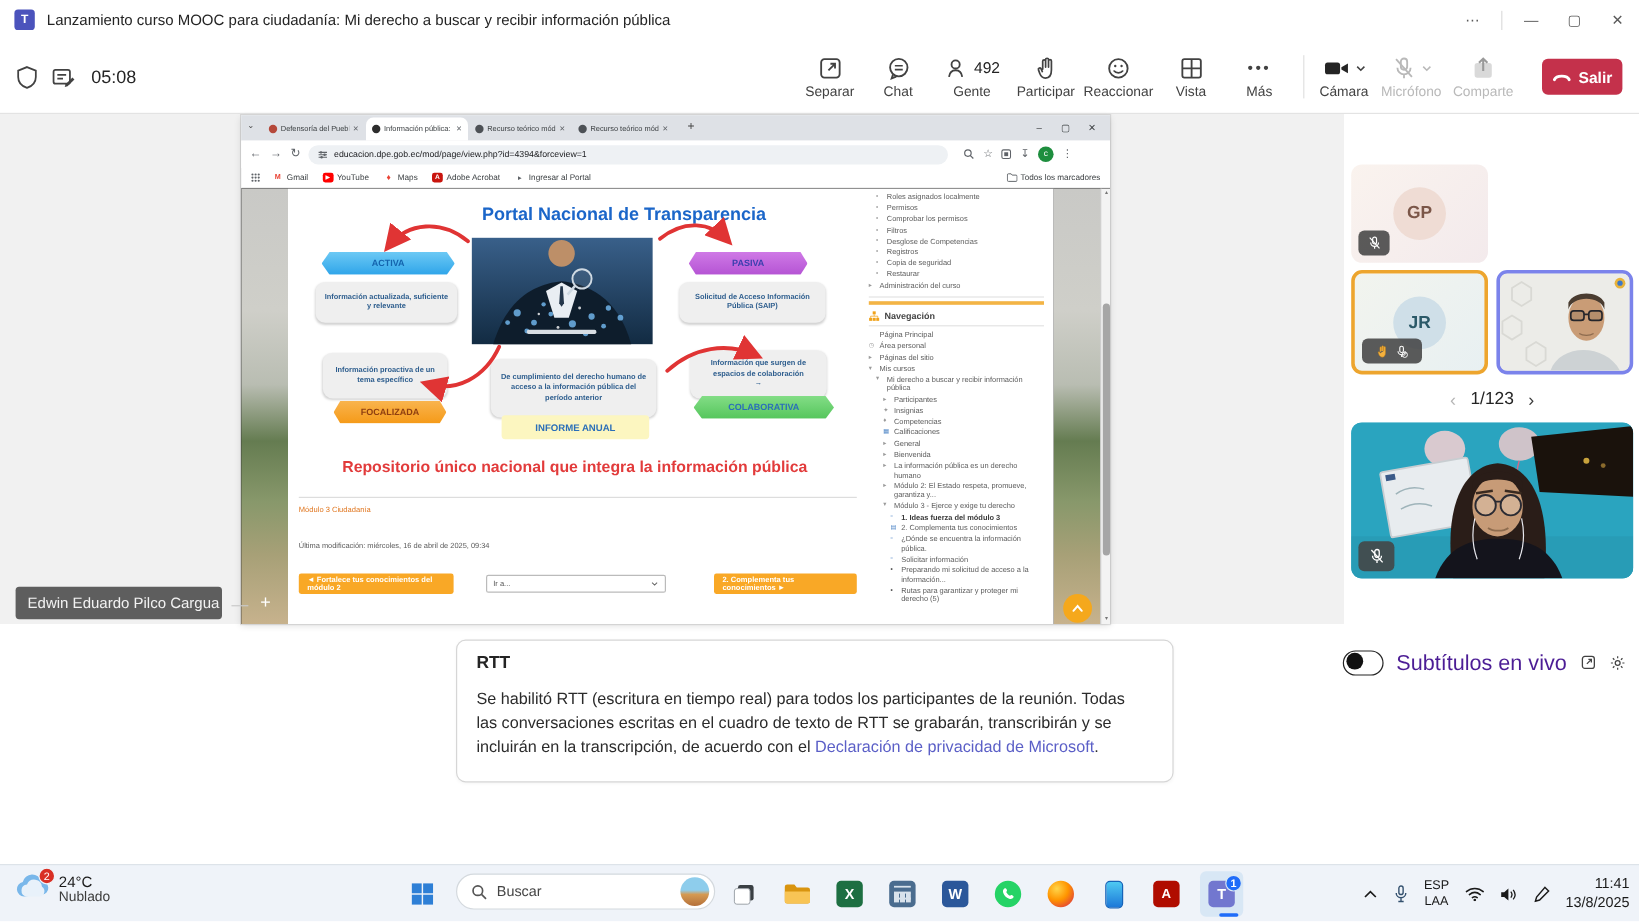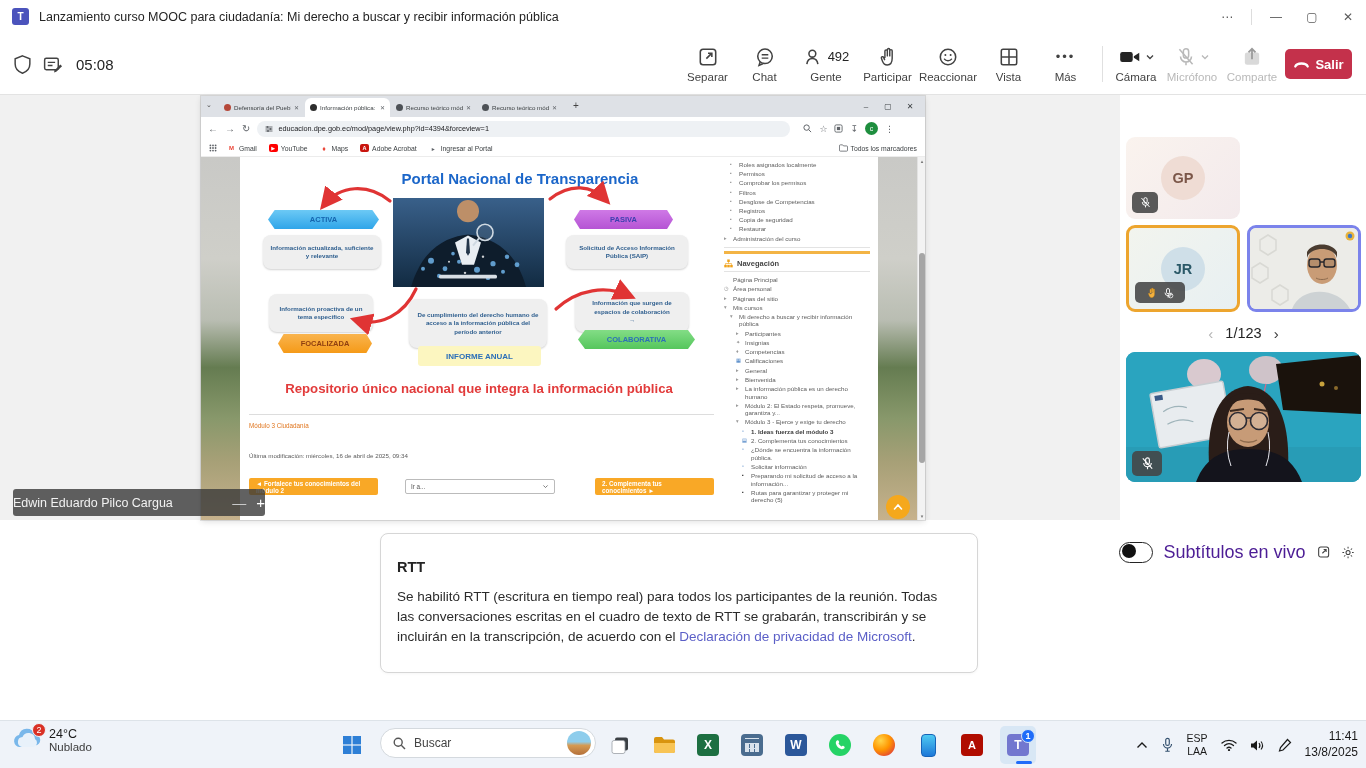--- a/index.html
+++ b/index.html
@@ -21,21 +21,21 @@
   .timer{font-size:15px;color:#242424;margin-left:4px}
   .tb-right{position:absolute;right:0;top:0;height:62px;display:flex;align-items:center}
   .tbtn{width:57px;height:62px;display:flex;flex-direction:column;align-items:center;justify-content:center;gap:3px}
   .tbtn .lbl{font-size:11.5px;color:#424242;white-space:nowrap}
   .tbtn .ic-row{display:flex;align-items:center;gap:3px}
   .tcount{font-size:13px;font-weight:normal;color:#242424}
   .tb-div{width:1px;height:36px;background:#e0e0e0;margin:0 8px}
   .gray-lbl{color:#b9b9b9 !important}
   .chev{stroke:#424242}
   .chev-gray{stroke:#b9b9b9}
-  .salir-btn{width:67px;height:30px;background:#c4314b;border-radius:5px;color:#fff;display:flex;align-items:center;justify-content:center;gap:5px;font-size:13px;font-weight:bold;margin:0 14px 0 4px}
+  .salir-btn{width:67px;height:30px;background:#c4314b;border-radius:5px;color:#fff;display:flex;align-items:center;justify-content:center;gap:5px;font-size:13px;font-weight:bold;margin:0 14px 0 20px}
 
   
   .stage{position:absolute;left:0;top:95px;width:1120px;height:425px;background:#f1f1f1}
   .browser{position:absolute;left:201px;top:1px;width:724px;height:424px;background:#fff;box-shadow:0 0 0 1px rgba(0,0,0,.10),0 2px 6px rgba(0,0,0,.12)}
   .tabstrip{position:relative;height:21px;background:#dee1e6}
   .tabsearch{position:absolute;left:5px;top:5px;font-size:7px;color:#4a4a4a}
   .tabs{position:absolute;left:18px;top:2px;display:flex;gap:1px}
   .tab{width:85px;height:19px;border-radius:6px 6px 0 0;display:flex;align-items:center;gap:3px;padding:0 5px;font-size:6.2px;color:#3c4043}
   .tab.active{background:#fff}
   .tfav{flex:0 0 7px;width:7px;height:7px;border-radius:50%;background:#999}
@@ -104,21 +104,21 @@
   .arow,.trow{display:flex;gap:3px;font-size:6.2px;color:#5c5c5c;margin:1.8px 0;line-height:1.2;align-items:flex-start}
   .aico,.tico{flex:0 0 6px;width:6px;font-size:5.2px;color:#9a9a9a;line-height:1.4}
   .bold{font-weight:bold;color:#3a3a3a}
   .ico-blue .tico{color:#4f86c6}
   .ico-dark .tico{color:#3a3a3a}
   .nav-hr{border-top:1px solid #e3e3e3;margin:5px 0 0}
   .nav-accent{height:3px;background:#f3b445;margin:3px 0 5px}
   .nav-head{display:flex;align-items:center;gap:4px;font-size:7.5px;font-weight:bold;color:#454545;margin:2px 0 3px}
 
   
-  .presenter{position:absolute;left:13px;top:394px;width:252px;height:27px;background:rgba(58,58,58,.80);border-radius:3px;display:flex;align-items:center;padding:0 0;gap:10px}
+  .presenter{position:absolute;left:13px;top:394px;width:172px;height:27px;background:rgba(58,58,58,.80);border-radius:3px;display:flex;align-items:center;padding:0 10px;gap:10px}
   .presenter .nm{flex:1;color:#f2f2f2;font-size:12.5px;white-space:nowrap}
   .presenter .mz{color:#c9c9c9;font-size:14px}
   .presenter .pz{color:#fff;font-size:15px}
 
   
   .tile{position:absolute;border-radius:9px;overflow:hidden}
   .tile-av{display:flex;align-items:center;justify-content:center;width:100%;height:100%}
   .av-circle{width:44px;height:44px;border-radius:50%;display:flex;align-items:center;justify-content:center;font-size:14.5px;font-weight:bold}
   .t-gp{left:1126px;top:137px;width:114px;height:82px;background:linear-gradient(135deg,#faf3ee,#f3eaec)}
   .t-gp .av-circle{background:#efdcd4;color:#7b5648}
@@ -133,21 +133,21 @@
   .pag .pv{font-size:15px;color:#b5b5b5}
   .pag .nx{font-size:15px;color:#3a3a3a}
   .pag .pt{font-size:14.5px;color:#242424}
   .bigvid{position:absolute;left:1126px;top:352px;width:235px;height:130px;border-radius:9px;overflow:hidden;background:#2aa4bf}
 
   
   .cap-row{position:absolute;left:1119px;top:540px;width:236px;height:24px;display:flex;align-items:center;gap:11px}
   .toggle{width:40px;height:21px;border:1.6px solid #242424;border-radius:12px;background:#fff;position:relative}
   .knob{position:absolute;left:2px;top:1.6px;width:14px;height:14px;border-radius:50%;background:#111}
   .cap-lbl{font-size:18px;color:#4c1d95;white-space:nowrap}
-  .rtt-card{position:absolute;left:380px;top:533px;width:598px;min-height:119px;background:#fff;border:1px solid #d6d6d6;border-radius:8px;padding:25px 16px;box-shadow:0 1px 3px rgba(0,0,0,.04)}
+  .rtt-card{position:absolute;left:380px;top:533px;width:598px;min-height:119px;background:#fff;border:1px solid #d6d6d6;border-radius:8px;padding:11px 16px;box-shadow:0 1px 3px rgba(0,0,0,.04)}
   .rtt-title{font-size:14.5px;font-weight:bold;margin-bottom:12px}
   .rtt-body{font-size:13.5px;line-height:1.48;color:#2b2b2b;max-width:560px}
   .rtt-link{color:#5b5fc7}
   .composer{position:absolute;left:373px;top:678px;width:620px;height:31px;border:1px solid #c9c9c9;border-radius:4px;font-size:13.5px;color:#242424;padding:0 12px;background:#fff;outline:none}
   .composer::placeholder{color:#616161}
 
   
   .taskbar{position:absolute;left:0;top:720px;width:1366px;height:48px;background:#eff3f9;border-top:1px solid #dde3e9}
   .weather{position:absolute;left:12px;top:6px;display:flex;align-items:center;gap:7px}
   .wtxt .l1{font-size:12.5px;color:#1a1a1a}

